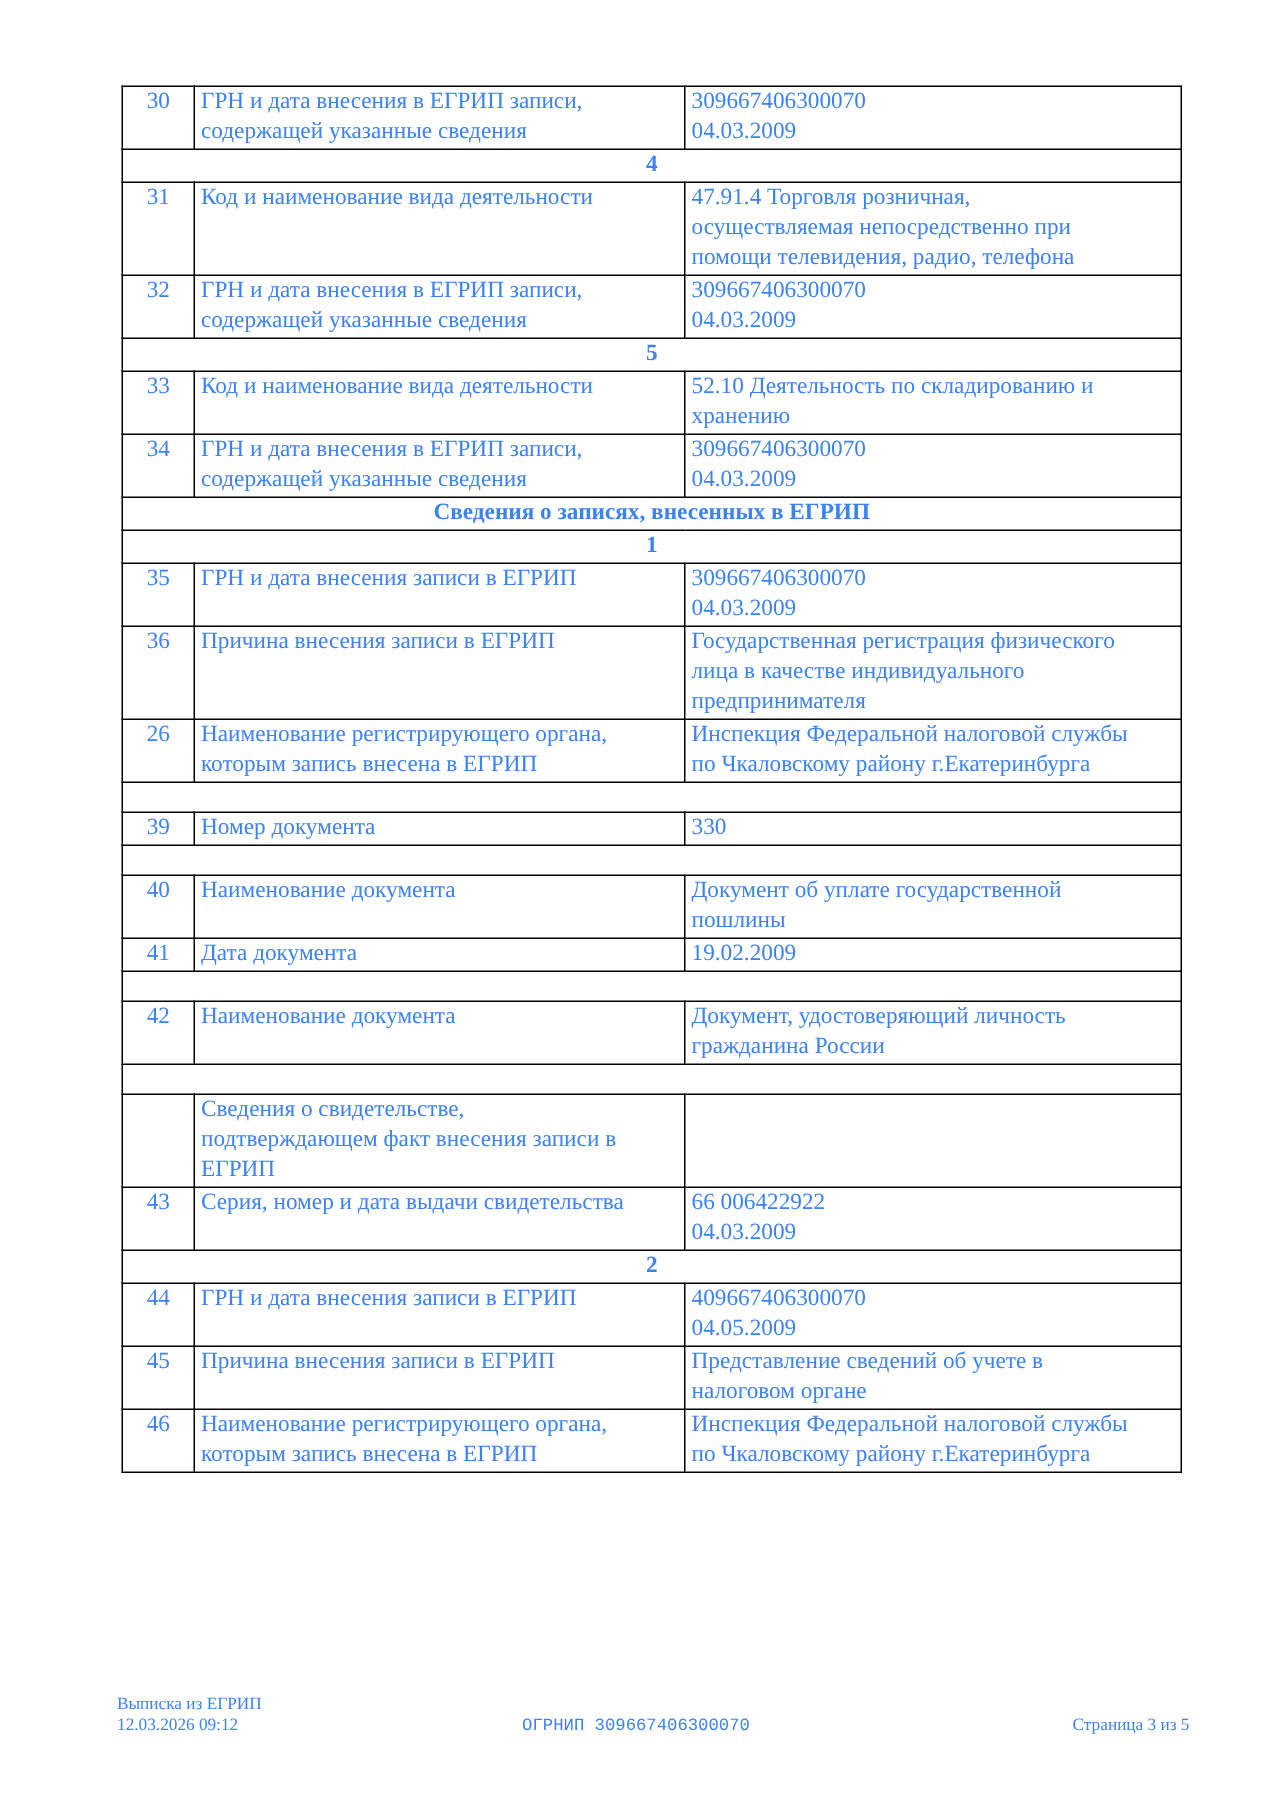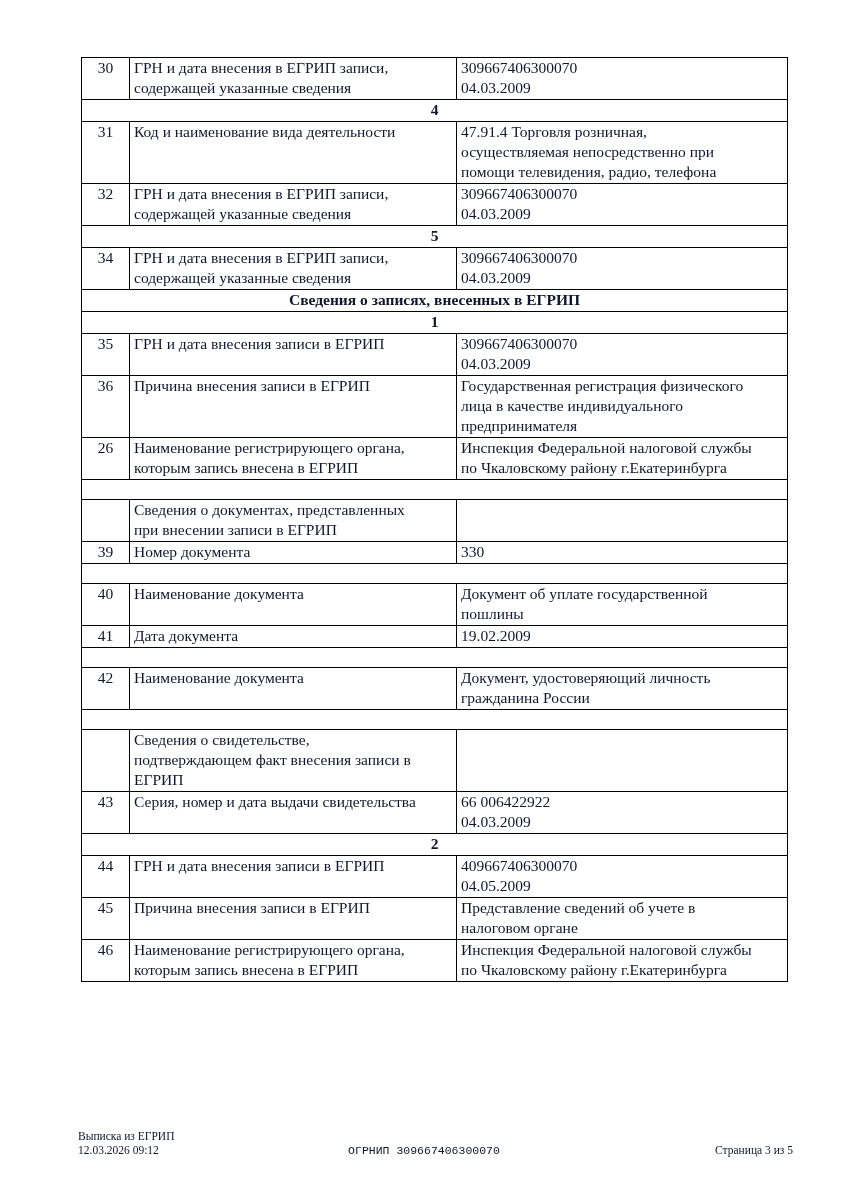--- a/index.html
+++ b/index.html
@@ -6,21 +6,21 @@
     margin: 0;
     padding: 0;
     background: #ffffff;
   }
   .page {
     position: relative;
     width: 848px;
     height: 1200px;
     background: #ffffff;
     font-family: "Liberation Serif", "DejaVu Serif", serif;
-    color: #0f172a;
+    color: #3b82f6;
     overflow: hidden;
   }
   table.egrip {
     position: absolute;
     left: 81px;
     top: 57px;
     width: 706px;
     border-collapse: collapse;
     table-layout: fixed;
     font-size: 15.5px;
@@ -117,20 +117,26 @@
           <td class="num">32</td>
           <td class="label">ГРН и дата внесения в ЕГРИП записи,
 содержащей указанные сведения</td>
           <td class="value">309667406300070
 04.03.2009</td>
         </tr>
         <tr>
           <td class="section" colspan="3">5</td>
         </tr>
         <tr>
+          <td class="num">33</td>
+          <td class="label">Код и наименование вида деятельности</td>
+          <td class="value">52.10 Деятельность по складированию и
+хранению</td>
+        </tr>
+        <tr>
           <td class="num">34</td>
           <td class="label">ГРН и дата внесения в ЕГРИП записи,
 содержащей указанные сведения</td>
           <td class="value">309667406300070
 04.03.2009</td>
         </tr>
         <tr>
           <td class="hdr" colspan="3">Сведения о записях, внесенных в ЕГРИП</td>
         </tr>
         <tr>
@@ -151,26 +157,20 @@
         </tr>
         <tr>
           <td class="num">26</td>
           <td class="label">Наименование регистрирующего органа,
 которым запись внесена в ЕГРИП</td>
           <td class="value">Инспекция Федеральной налоговой службы
 по Чкаловскому району г.Екатеринбурга</td>
         </tr>
         <tr>
           <td class="spacer" colspan="3"></td>
-        </tr>
-        <tr>
-          <td class="num"></td>
-          <td class="label">Сведения о документах, представленных
-при внесении записи в ЕГРИП</td>
-          <td class="value"></td>
         </tr>
         <tr>
           <td class="num">39</td>
           <td class="label">Номер документа</td>
           <td class="value">330</td>
         </tr>
         <tr>
           <td class="spacer" colspan="3"></td>
         </tr>
         <tr>

